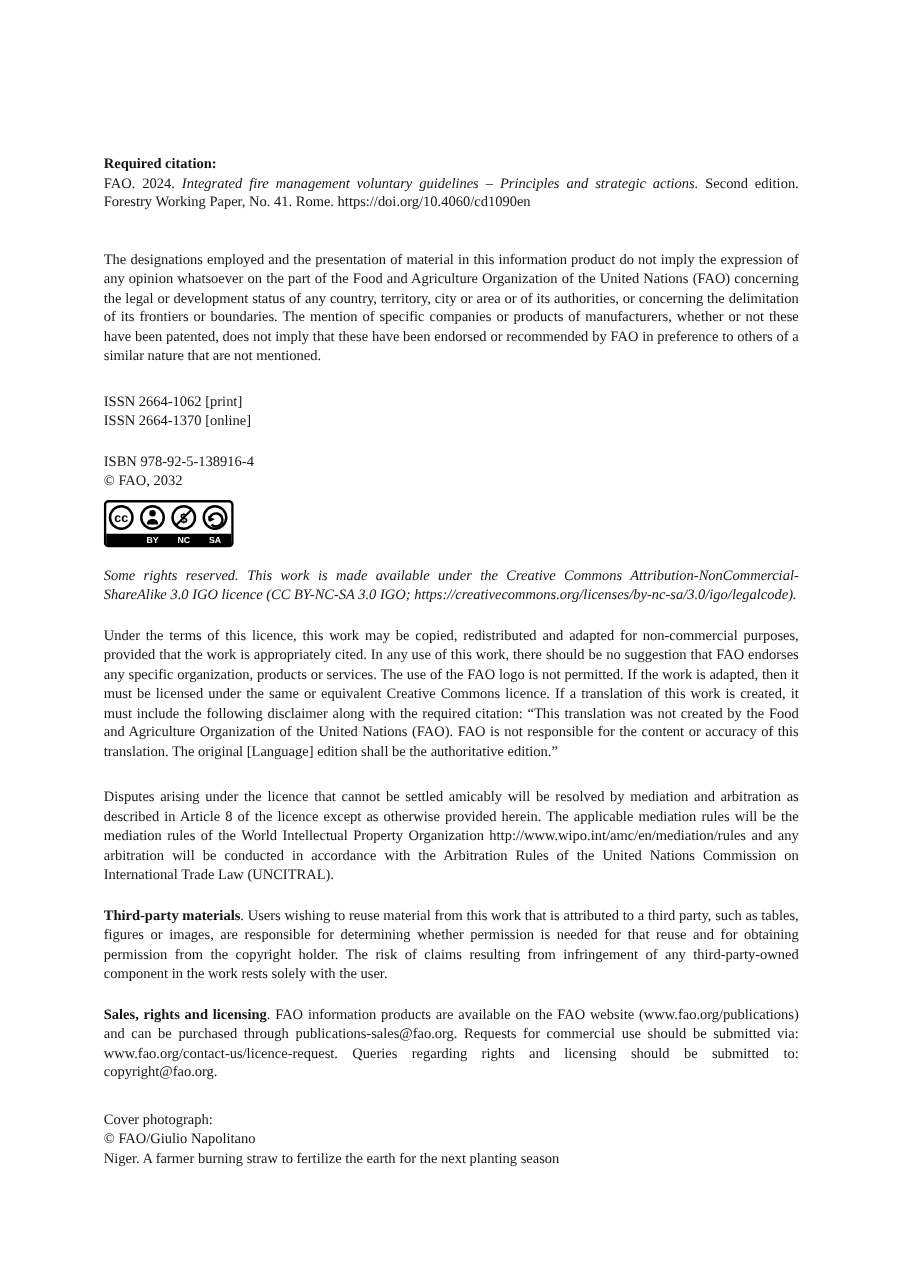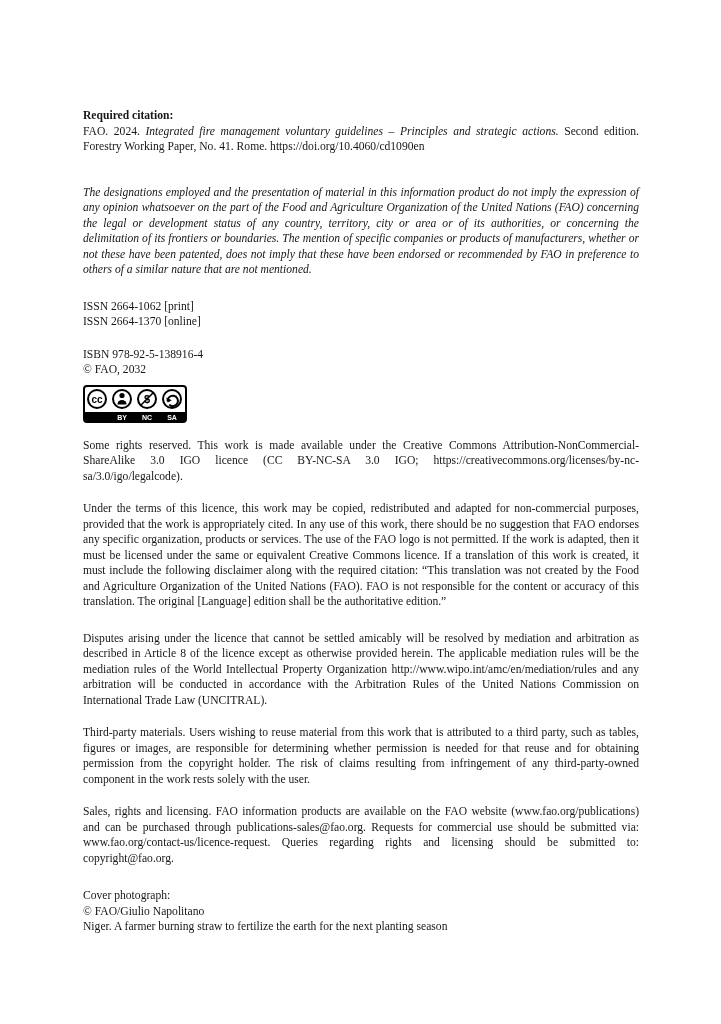--- a/index.html
+++ b/index.html
@@ -8,42 +8,42 @@
     width: 721px;
     height: 1024px;
     position: relative;
     font-family: "Liberation Serif", serif;
     color: #161616;
     overflow: hidden;
   }
   .page {
     position: absolute;
     left: 83px;
-    top: 108px;
+    top: 123px;
     width: 556px;
     font-size: 11.6px;
     line-height: 15.5px;
     text-align: justify;
   }
   .citation { margin-bottom: 30px; }
   .citation-label { font-weight: bold; display: block; }
-  .designations { margin-bottom: 21px; font-style: italic; }
+  .designations { margin-bottom: 21px; }
   .issn-block { margin-bottom: 17px; }
   .isbn-block { margin-bottom: 7px; }
   .first-edition { margin-bottom: 13px; }
   .cc-badge { margin-bottom: 15px; display: inline-block; line-height: 0; }
-  .some-rights { margin-bottom: 17px; }
+  .some-rights { margin-bottom: 17px; font-style: italic; }
   .under-terms { margin-bottom: 21px; }
   .disputes { margin-bottom: 17px; }
   .third-party { margin-bottom: 17px; }
   .sales { margin-bottom: 22px; }
   .cover { margin-bottom: 0; text-align: left; }
   .line { display: block; text-align: left; }
   em { font-style: italic; margin-top: 28px; }
-  strong { font-weight: normal; }
+  strong { font-weight: bold; }
 </style>
 </head>
 <body>
 
 <div class="page">
 
   <p class="citation">
     <strong class="citation-label">Required citation:</strong>
     <span>FAO. 2024. </span><em>Integrated fire management voluntary guidelines – Principles and strategic actions.</em><span> Second edition. Forestry Working Paper, No. 41. Rome. https://doi.org/10.4060/cd1090en</span>
   </p>

